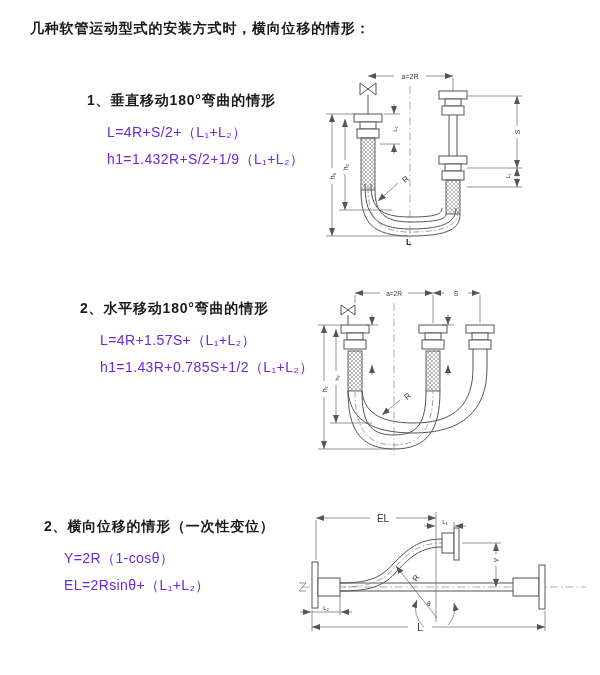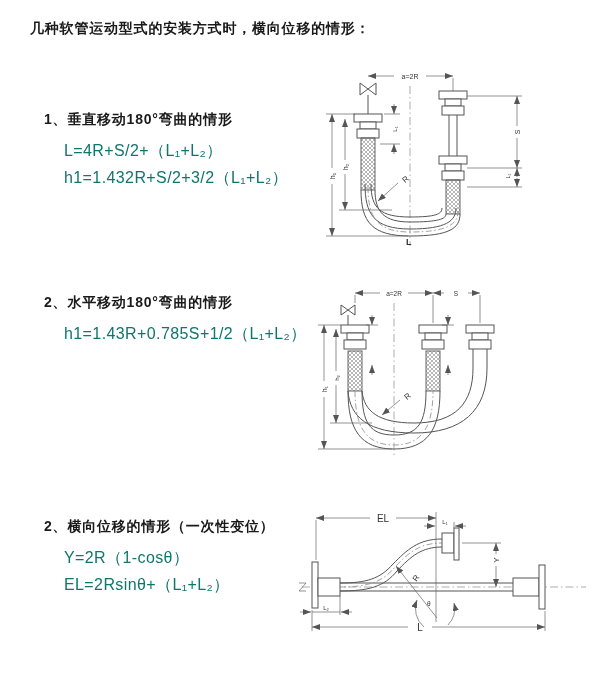--- a/index.html
+++ b/index.html
@@ -6,26 +6,26 @@
   body{
     width:600px;height:675px;background:#ffffff;position:relative;
     font-family:"Liberation Sans","DejaVu Sans",sans-serif;color:#1a1a1a;overflow:hidden;
   }
   .page{position:absolute;inset:0;background:#fff;}
   .doc-title{
     position:absolute;left:30px;top:20px;font-size:14px;font-weight:bold;
     letter-spacing:0.8px;white-space:nowrap;
   }
   .calc-section{position:absolute;left:44px;}
-  .sec1{top:111px;}
-  .sec2{top:294px;}
+  .sec1{top:92px;margin-left:43px;}
+  .sec2{top:300px;margin-left:36px;}
   .sec3{top:518px;}
   .sec-heading{font-size:14px;font-weight:bold;letter-spacing:0.8px;white-space:nowrap;}
   .formulas{margin:9px 0 0 20px;}
-  .formula{font-size:16px;line-height:26.5px;letter-spacing:0.4px;white-space:nowrap;color:#0f766e;}
+  .formula{font-size:14px;line-height:26.5px;letter-spacing:0.4px;white-space:nowrap;color:#6d28d9;}
   svg.diagram{position:absolute;}
   .d1{left:310px;top:64px;}
   .d2{left:310px;top:283px;}
   .d3{left:296px;top:500px;}
   svg text{font-family:"Liberation Sans","DejaVu Sans",sans-serif;fill:#333;}
   .hose{stroke:#555;fill:none;stroke-width:1;}
   .fit{stroke:#555;fill:#fff;stroke-width:1;}
   .dim{stroke:#666;fill:none;stroke-width:0.7;}
   .cl{stroke:#8a8a8a;fill:none;stroke-width:0.7;stroke-dasharray:8 3 1.5 3;}
   .cl2{stroke:#8a8a8a;fill:none;stroke-width:0.8;stroke-dasharray:6 2.5 1.5 2.5;}
@@ -34,27 +34,28 @@
 <body>
 
 <div class="page">
 
   <div class="doc-title">几种软管运动型式的安装方式时，横向位移的情形：</div>
 
   <section class="calc-section sec1">
     <div class="sec-heading">1、垂直移动180°弯曲的情形</div>
     <div class="formulas">
       <div class="formula">L=4R+S/2+（L₁+L₂）</div>
-      <div class="formula">h1=1.432R+S/2+3/2（L₁+L₂）</div>
+      <div class="formula">h1=1.432R+S/2+1/9（L₁+L₂）</div>
     </div>
   </section>
 
   <section class="calc-section sec2">
     <div class="sec-heading">2、水平移动180°弯曲的情形</div>
     <div class="formulas">
+      <div class="formula">L=4R+1.57S+（L₁+L₂）</div>
       <div class="formula">h1=1.43R+0.785S+1/2（L₁+L₂）</div>
     </div>
   </section>
 
   <section class="calc-section sec3">
     <div class="sec-heading">2、横向位移的情形（一次性变位）</div>
     <div class="formulas">
       <div class="formula">Y=2R（1-cosθ）</div>
       <div class="formula">EL=2Rsinθ+（L₁+L₂）</div>
     </div>

